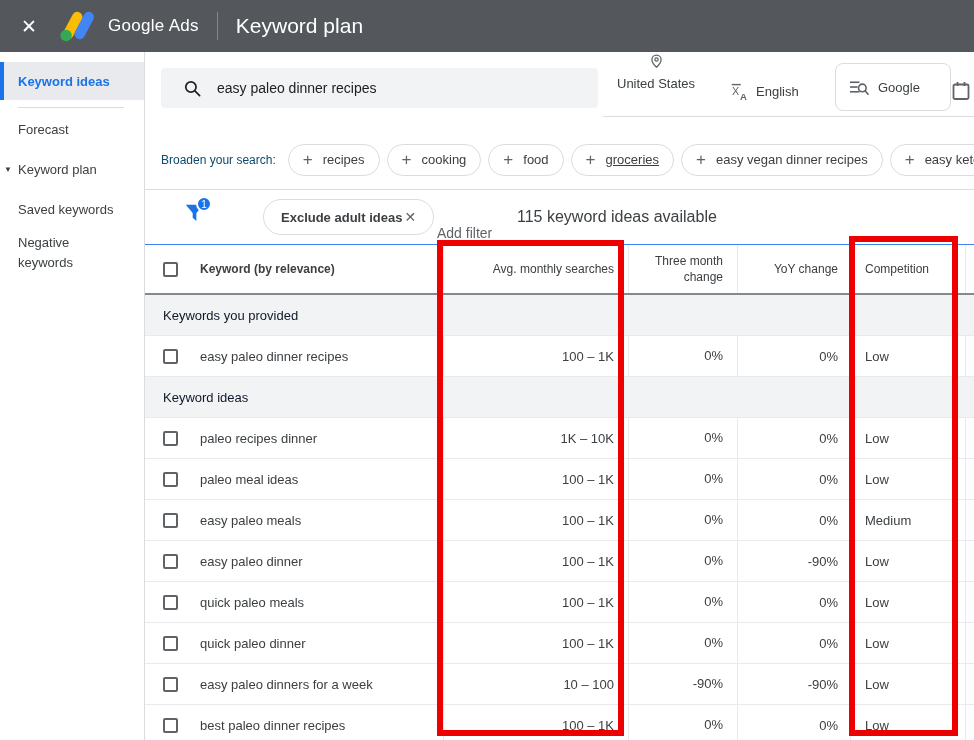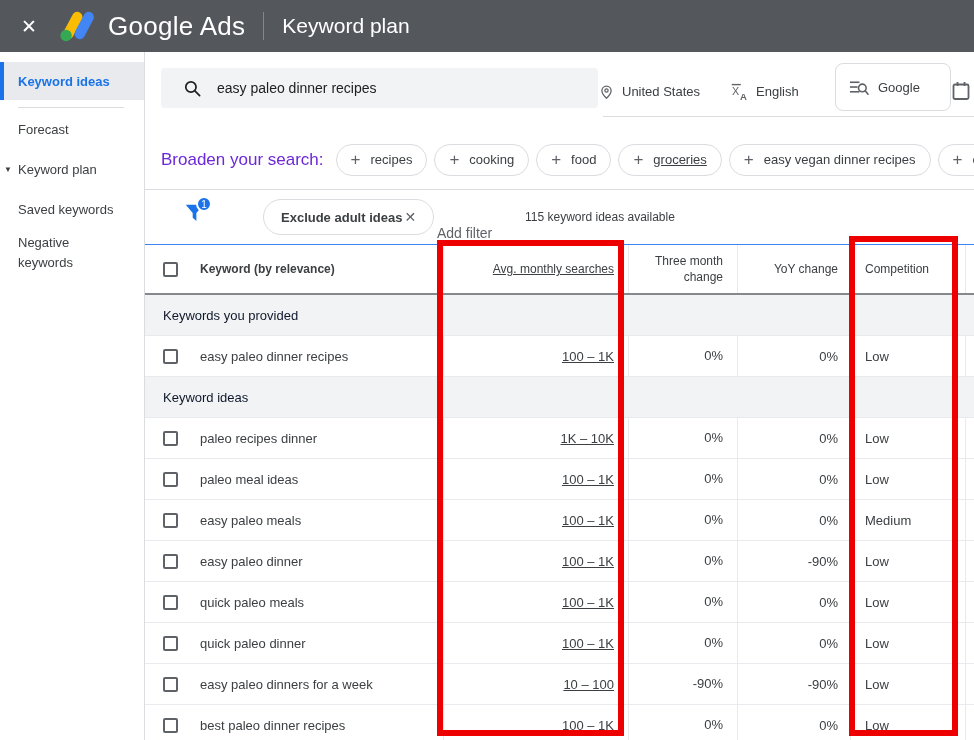--- a/index.html
+++ b/index.html
@@ -4,21 +4,21 @@
 <style>
   * { margin:0; padding:0; box-sizing:border-box; }
   html,body { width:974px; height:740px; overflow:hidden; background:#fff;
     font-family:"Liberation Sans", sans-serif; position:relative; }
 
   
   .topbar { position:absolute; top:0; left:0; width:974px; height:52px;
     background:#54585c; display:flex; align-items:center; color:#fff; z-index:5; }
   .tb-close { margin-left:21px; font-size:19px; color:#fff; cursor:pointer; line-height:1; }
   .tb-logo { margin-left:21px; width:40px; height:34px; display:flex; align-items:center; }
-  .tb-brand { margin-left:10px; font-size:26px; letter-spacing:.3px; color:#fff; white-space:nowrap; }
+  .tb-brand { margin-left:10px; font-size:17px; letter-spacing:.3px; color:#fff; white-space:nowrap; }
   .tb-divider { width:1px; height:28px; background:#83878a; margin:0 18px; }
   .tb-title { font-size:21px; color:#fff; white-space:nowrap; }
 
   
   .sidebar { position:absolute; top:52px; left:0; width:145px; height:688px;
     background:#fff; border-right:1px solid #dadce0; font-size:13px; color:#3c4043; z-index:4; }
   .side-item { position:relative; display:flex; align-items:center; min-height:40px;
     padding:4px 20px 4px 18px; cursor:pointer; }
   .side-item.selected { margin-top:10px; min-height:38px; background:#e8eaed;
     border-left:4px solid #1a73e8; padding-left:14px; color:#1a73e8; font-weight:bold; }
@@ -26,63 +26,63 @@
   .side-arrow { position:absolute; left:4px; font-size:8px; color:#3c4043; }
   .side-item.wrap .side-label { display:inline-block; max-width:84px; line-height:1.55; }
 
   
   .content { position:absolute; left:145px; top:52px; width:829px; height:688px; background:#fff; }
 
   .search-row { position:relative; height:78px; }
   .search-box { position:absolute; left:16px; top:16px; width:437px; height:40px;
     background:#f1f3f4; border-radius:4px; display:flex; align-items:center;
     padding-left:22px; gap:15px; font-size:14px; color:#202124; cursor:text; }
-  .loc-sel { position:absolute; left:453px; top:0; height:78px; display:flex;
-    align-items:center; gap:7px; font-size:13px; color:#3c4043; cursor:pointer; }
+  .loc-sel { position:absolute; left:472px; top:0; height:78px; display:flex;
+    align-items:center; gap:7px; font-size:13px; color:#3c4043; cursor:pointer;flex-direction:column; }
   .lang-sel { position:absolute; left:585px; top:0; height:78px; display:flex;
     align-items:center; gap:7px; font-size:13px; color:#3c4043; cursor:pointer; }
   .network-box { position:absolute; left:690px; top:11px; width:116px; height:48px;
     border:1px solid #dadce0; border-radius:8px; display:flex; align-items:center;
     padding-left:13px; gap:9px; font-size:13px; color:#3c4043; cursor:pointer; background:#fff; }
   .cal-btn { position:absolute; left:806px; top:29px; width:20px; height:20px; cursor:pointer; }
   .date-divider { position:absolute; left:458px; top:64px; width:371px; height:1px; background:#dadce0; }
 
   .broaden-row { position:relative; height:60px; border-bottom:1px solid #dadce0;
     display:flex; align-items:center; padding-left:16px; overflow:hidden; white-space:nowrap; }
-  .broaden-label { font-size:17px; color:#6d28d9; margin-right:12px; flex:none; }
+  .broaden-label { font-size:12px; color:#0c4a6e; margin-right:12px; flex:none; }
   .chip { display:inline-flex; align-items:center; height:32px; border:1px solid #dadce0;
     border-radius:16px; padding:0 14px; gap:10px; font-size:13px; color:#3c4043;
     margin-right:7px; flex:none; background:#fff; cursor:pointer; }
   .chip .plus { font-size:17px; color:#5f6368; line-height:1; font-weight:normal; }
   .chip.underlined .chip-label { text-decoration:underline; }
 
   .filter-row { position:relative; height:54px; }
   .funnel-wrap { position:absolute; left:38px; top:12px; width:26px; height:30px; cursor:pointer; }
   .funnel-badge { position:absolute; left:13px; top:-6px; width:16px; height:16px;
     border-radius:50%; background:#1a73e8; color:#fff; font-size:10px; display:flex;
     align-items:center; justify-content:center; border:2px solid #fff; }
   .exclude-chip { position:absolute; left:118px; top:9px; height:36px; border:1px solid #dadce0;
     border-radius:18px; display:flex; align-items:center; padding:0 17px; gap:2px;
     font-size:13px; font-weight:bold; color:#3c4043; cursor:pointer; background:#fff; }
   .chip-x { font-size:14px; color:#5f6368; font-weight:normal; cursor:pointer; }
   .add-filter { position:absolute; left:292px; top:16px; height:54px; display:flex;
     align-items:center; font-size:14px; color:#5f6368; cursor:pointer; }
-  .status-text { position:absolute; left:380px; top:0; height:54px; display:flex;
-    align-items:center; font-size:12px; color:#3c4043; }
+  .status-text { position:absolute; left:372px; top:0; height:54px; display:flex;
+    align-items:center; font-size:16px; color:#3c4043; }
 
   
   .ktable { position:absolute; left:0; top:192px; width:829px; height:496px;
     border-top:1px solid #3b82f6; overflow:hidden; font-size:13px; color:#3c4043; }
   .trow { display:flex; width:829px; }
   .cell { display:flex; align-items:center; height:100%; }
   .thead { height:50px; border-bottom:2px solid #85898d; }
   .th { font-size:12px; color:#3c4043; }
   .c-check { width:55px; padding-left:18px; }
   .c-kw { width:243px; }
-  .c-avg { width:185px; justify-content:flex-end; padding-right:14px; text-align:center;text-decoration:underline; }
+  .c-avg { width:185px; justify-content:flex-end; padding-right:14px; text-align:center; }
   .c-three { width:109px; justify-content:flex-end; padding-right:14px; text-align:right; line-height:1.35; }
   .c-yoy { width:113px; justify-content:flex-end; padding-right:12px; text-align:right; }
   .c-comp { width:115px; padding-left:14px; }
   .c-sliver { width:9px; }
   .vline { border-left:1px solid #e8eaed; }
   .section-row { height:41px; background:#f1f3f4; border-bottom:1px solid #e8eaed;
     display:flex; align-items:center; padding-left:18px; color:#0f172a; }
   .data-row { height:41px; border-bottom:1px solid #e8eaed; background:#fff; }
   .cb { width:15px; height:15px; border:2px solid #5f6368; border-radius:2px;
     background:#fff; display:inline-block; cursor:pointer; flex:none; }

